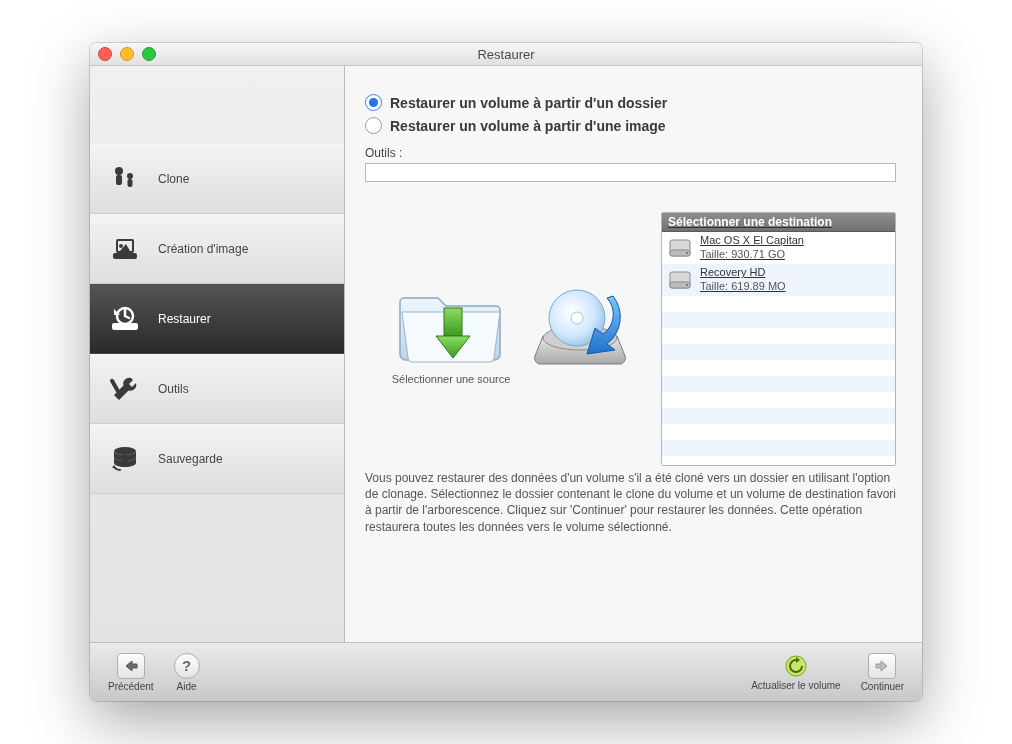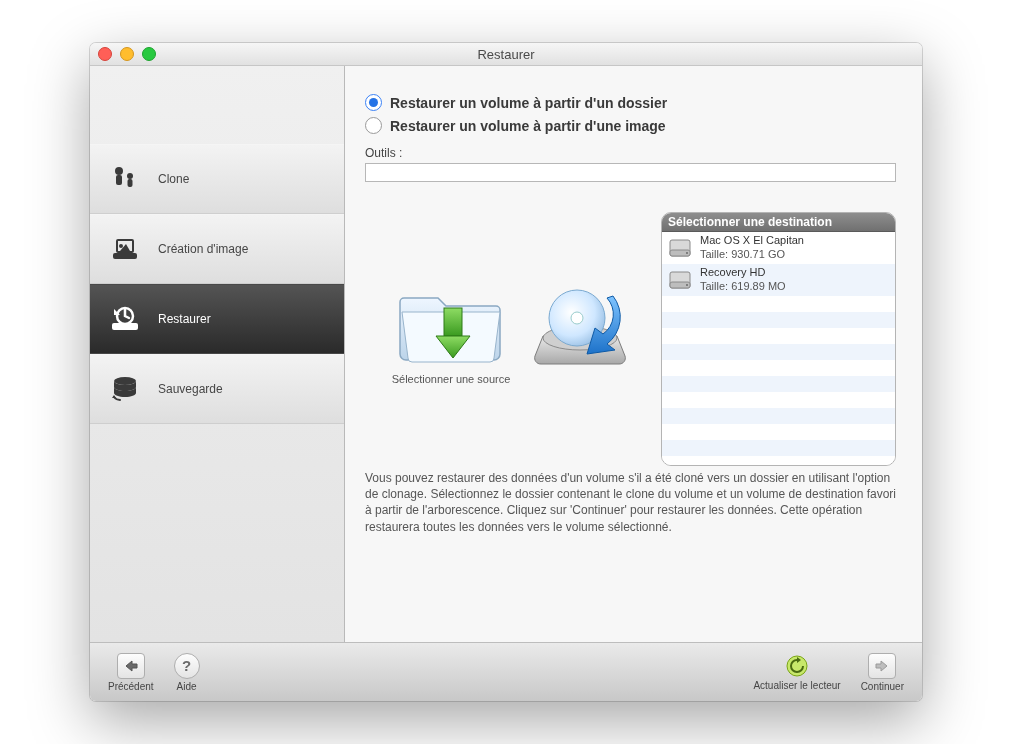--- a/index.html
+++ b/index.html
@@ -91,23 +91,24 @@
     box-sizing:border-box;
   }
   .central{
     margin-top:30px;display:flex;align-items:flex-start;gap:0;
   }
   .source-block{display:flex;flex-direction:column;align-items:center;width:160px;margin-top:66px;margin-left:6px;}
   .source-block .cap{font-size:11px;color:#555;margin-top:2px;}
   .dest-icon{margin-top:66px;margin-left:-6px;}
   .dest-panel{
     flex:1;margin-left:26px;
-    border:1px solid #b4b4b4;border-radius:10px;
+    border:1px solid #b4b4b4;border-radius:2px;
     background:#fff;height:252px;display:flex;flex-direction:column;overflow:hidden;
     min-width:0;
+    text-decoration:underline;
   }
   .dest-header{
     background:linear-gradient(#8e8e8e,#707070);
     color:#fff;font-weight:bold;font-size:12px;
     padding:2px 6px;border-bottom:1px solid #5a5a5a;
   }
   .dest-list{flex:1;overflow:auto;}
   .dest-row{
     display:flex;align-items:center;height:32px;padding-left:6px;gap:8px;
     font-size:11px;color:#333;
@@ -192,20 +193,31 @@
                 <rect x="4" y="21" width="26" height="7" rx="2" fill="#fff"></rect>
                 <circle cx="17" cy="14" r="8" fill="none" stroke="#fff" stroke-width="2.5"></circle>
                 <path d="M17 8 L17 14 L21 16" stroke="#fff" stroke-width="2.5" fill="none" stroke-linecap="round"></path>
                 <path d="M9 10 L6 7 L6 13 L12 13 Z" fill="#fff"></path>
               </g>
             </svg>
         </span>
         <span>Restaurer</span>
       </div>
 
+      <div class="side-item">
+        <span class="side-icon">
+          <svg viewBox="0 0 34 34">
+              <g fill="#3a3a3a">
+                <path d="M23 6a6 6 0 00-7.5 7.5L6 23l5 5 9.5-9.5A6 6 0 0028 11l-4 4-3-3 4-4a6 6 0 00-2-2z"></path>
+                <rect x="5" y="6" width="4" height="16" rx="2" transform="rotate(-30 7 14)"></rect>
+              </g>
+            </svg>
+        </span>
+        <span>Outils</span>
+      </div>
 
       <div class="side-item">
         <span class="side-icon">
           <svg viewBox="0 0 34 34">
               <g fill="#3a3a3a">
                 <ellipse cx="17" cy="9" rx="11" ry="4"></ellipse>
                 <path d="M6 9v6c0 2.2 4.9 4 11 4s11-1.8 11-4V9c0 2.2-4.9 4-11 4S6 11.2 6 9z"></path>
                 <path d="M6 15v6c0 2.2 4.9 4 11 4s11-1.8 11-4v-6c0 2.2-4.9 4-11 4S6 17.2 6 15z"></path>
                 <path d="M6 25a8 8 0 006 3" fill="none" stroke="#3a3a3a" stroke-width="2" stroke-linecap="round"></path>
                 <path d="M4 26l2-3 2 3z"></path>
@@ -346,21 +358,21 @@
       <span>Aide</span>
     </div>
     <div class="fspace"></div>
     <div class="fbtn right">
       <span class="bicon" style="border:none;background:none;">
         <svg width="24" height="24" viewBox="0 0 24 24">
             <circle cx="12" cy="12" r="10" fill="#c7e86a" stroke="#7aa516"></circle>
             <path d="M12 5a7 7 0 107 7h-2a5 5 0 11-5-5v2l4-3-4-3z" fill="#4a6b10"></path>
           </svg>
       </span>
-      <span>Actualiser le lecteur</span>
+      <span>Actualiser le volume</span>
     </div>
     <div class="fbtn right">
       <span class="bicon">
         <svg width="14" height="12" viewBox="0 0 14 12">
             <path d="M6 1l6 5-6 5V8H1V4h5z" fill="#bdbdbd" stroke="#9a9a9a"></path>
           </svg>
       </span>
       <span>Continuer</span>
     </div>
   </div>

